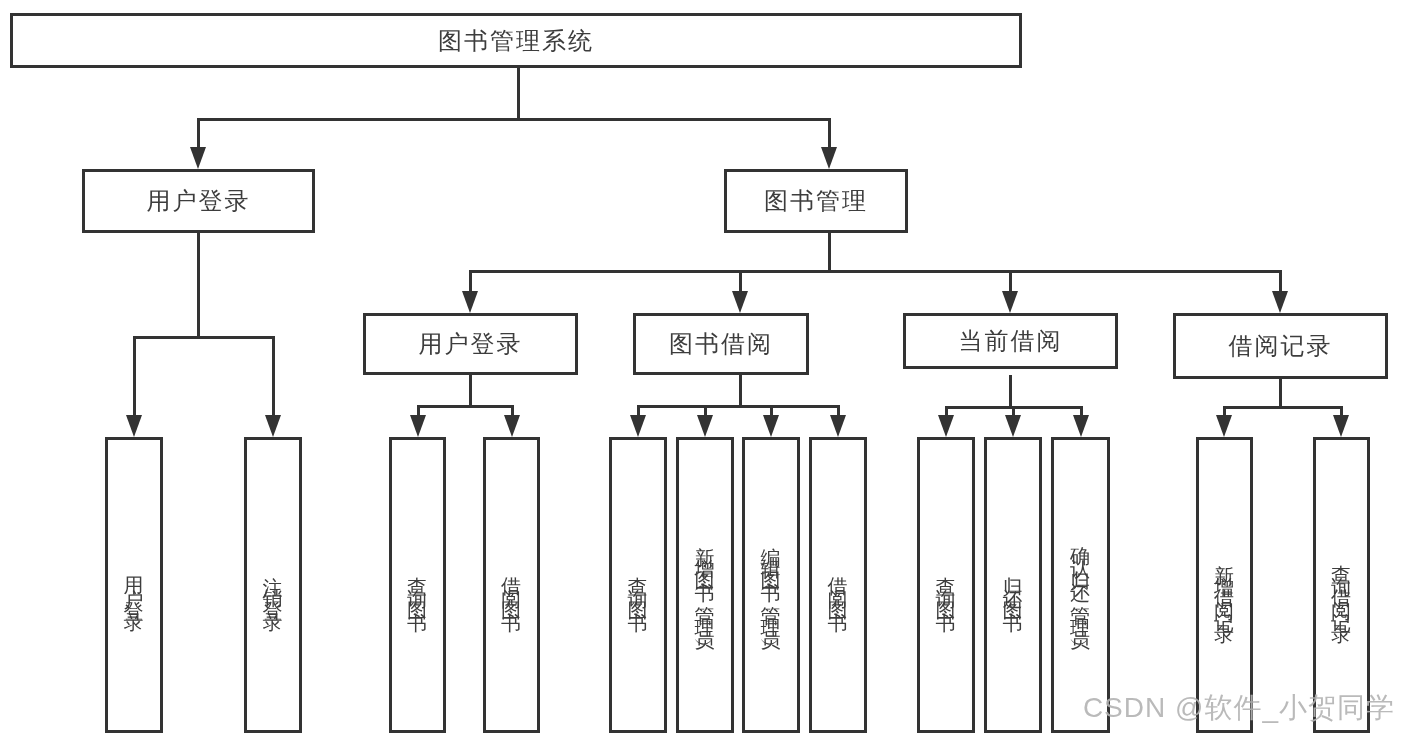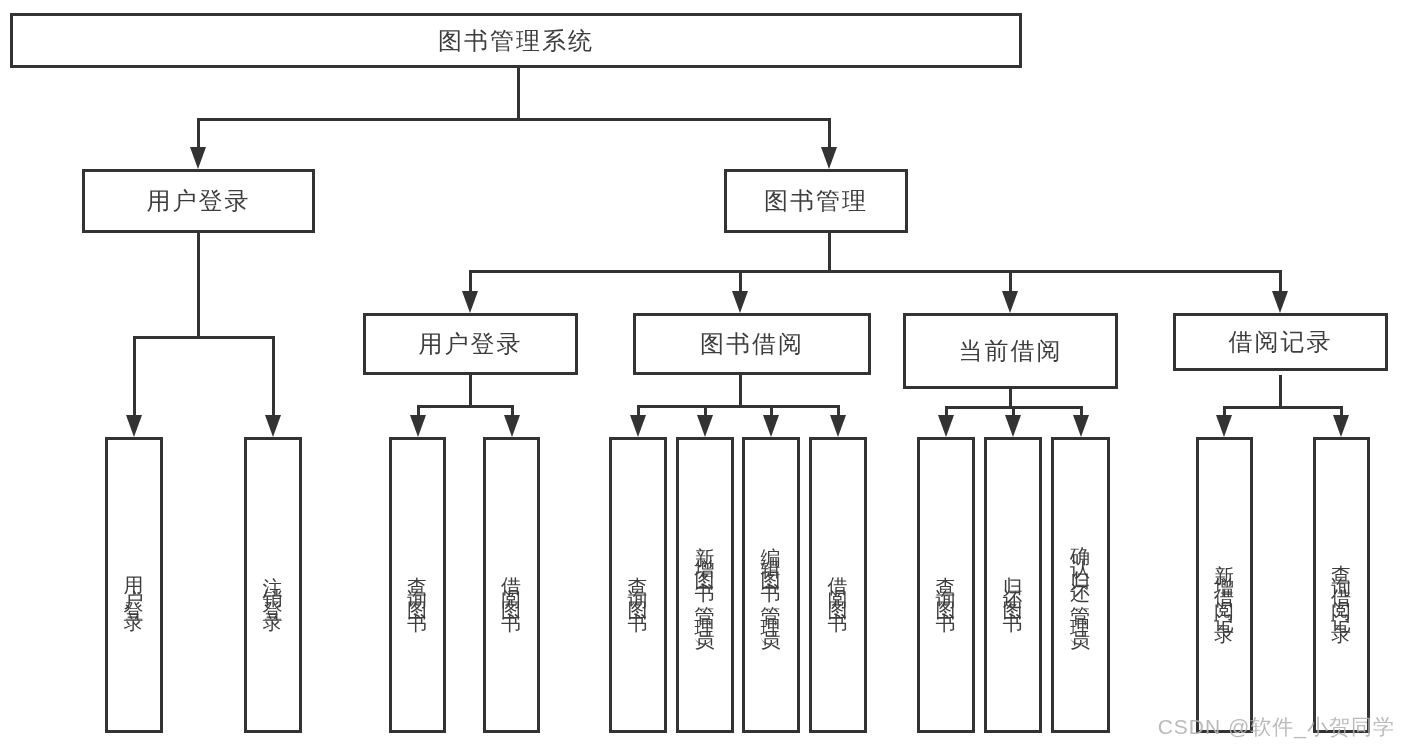--- a/index.html
+++ b/index.html
@@ -45,22 +45,22 @@
   .arrow{
     position:absolute;width:0;height:0;
     border-left:8px solid transparent;
     border-right:8px solid transparent;
     border-top:22px solid var(--line);
     z-index:1;
   }
   .watermark{
     position:absolute;
     right:10px;
-    bottom:6px;
-    font-size:21px;
+    bottom:20px;
+    font-size:28px;
     color:var(--watermark);
     opacity:.9;
     z-index:5;
     white-space:nowrap;
     letter-spacing:1px;
     text-align:center;
   }
 </style>
 </head>
 <body>
@@ -129,27 +129,27 @@
   <div class="node h" style="left:82px;top:169px;width:233px;height:64px">
     <span>用户登录</span>
   </div>
   <div class="node h" style="left:724px;top:169px;width:184px;height:64px">
     <span>图书管理</span>
   </div>
 
   <div class="node h" style="left:363px;top:313px;width:215px;height:62px">
     <span>用户登录</span>
   </div>
-  <div class="node h" style="left:633px;top:313px;width:238px;height:62px">
+  <div class="node h" style="left:633px;top:313px;width:176px;height:62px">
     <span>图书借阅</span>
   </div>
-  <div class="node h" style="left:903px;top:313px;width:215px;height:76px">
+  <div class="node h" style="left:903px;top:313px;width:215px;height:56px">
     <span>当前借阅</span>
   </div>
-  <div class="node h" style="left:1173px;top:313px;width:215px;height:58px">
+  <div class="node h" style="left:1173px;top:313px;width:215px;height:66px">
     <span>借阅记录</span>
   </div>
 
   <div class="node v" style="left:105px;top:437px;width:58px;height:296px">
     <span>用户登录</span>
   </div>
   <div class="node v" style="left:244px;top:437px;width:58px;height:296px">
     <span>注销登录</span>
   </div>
 

